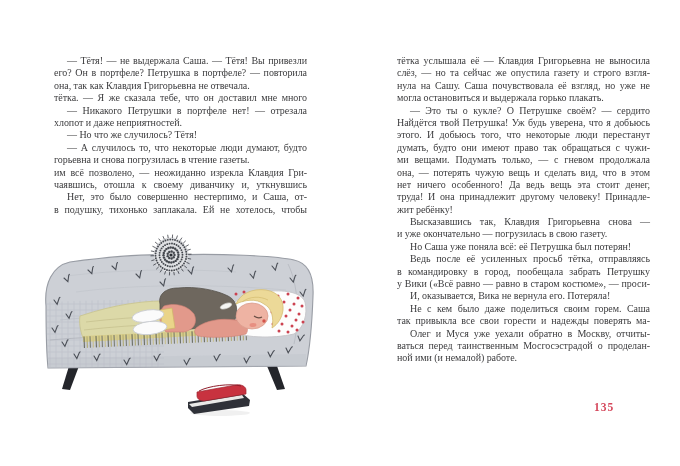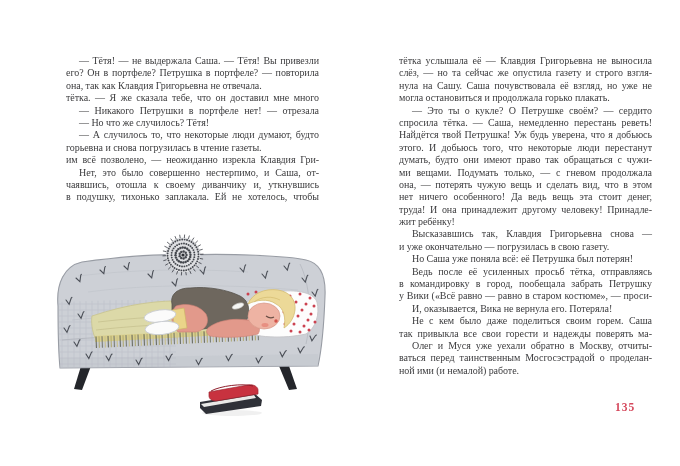--- a/index.html
+++ b/index.html
@@ -1,62 +1,62 @@
 <!DOCTYPE html>
 <html lang="ru"><head>
 <meta charset="utf-8">
 <style>
   html,body{margin:0;padding:0;}
   body{
     width:680px;height:466px;background:#ffffff;position:relative;overflow:hidden;
     font-family:"Liberation Serif","DejaVu Serif",serif;
   }
-  .page{position:absolute;inset:0;background:#ffffff;margin-left:12px;}
+  .page{position:absolute;inset:0;background:#ffffff;}
   .col{
     position:absolute;top:55px;width:253px;
     font-size:10px;line-height:12.4px;color:#3c3c3e;
     letter-spacing:-0.05px;
   }
   #left-col{left:54px;}
-  #right-col{left:387px;font-family:Liberation Serif, serif;}
+  #right-col{left:397px;font-family:Liberation Serif, serif;}
   .line{height:12.4px;text-align:justify;text-align-last:justify;}
   .line.end{text-align-last:left;}
   .line.indent{text-indent:13px;}
   .pagenum{
-    position:absolute;left:594px;top:401px;width:38px;text-align:center;
+    position:absolute;left:594px;top:401px;width:38px;text-align:left;
     color:#d5485c;font-size:11.5px;font-weight:bold;letter-spacing:1px;
   }
   #illu{position:absolute;left:36px;top:232px;width:292px;height:188px;overflow:visible;}
 </style>
 </head>
 <body>
 
 <div class="page">
 
   <div class="col" id="left-col">
       <div class="line indent">— Тётя! — не выдержала Саша. — Тётя! Вы привезли</div>
       <div class="line">его? Он в портфеле? Петрушка в портфеле? — повторила</div>
       <div class="line end">она, так как Клавдия Григорьевна не отвечала.</div>
       <div class="line">тётка. — Я же сказала тебе, что он доставил мне много</div>
       <div class="line indent">— Никакого Петрушки в портфеле нет! — отрезала</div>
+      <div class="line end">хлопот и даже неприятностей.</div>
       <div class="line indent end">— Но что же случилось? Тётя!</div>
       <div class="line indent">— А случилось то, что некоторые люди думают, будто</div>
       <div class="line end">горьевна и снова погрузилась в чтение газеты.</div>
       <div class="line">им всё позволено, — неожиданно изрекла Клавдия Гри-</div>
+      <div class="line">чаявшись, отошла к своему диванчику и, уткнувшись</div>
       <div class="line indent">Нет, это было совершенно нестерпимо, и Саша, от-</div>
-      <div class="line">чаявшись, отошла к своему диванчику и, уткнувшись</div>
       <div class="line">в подушку, тихонько заплакала. Ей не хотелось, чтобы</div>
     </div>
   <div class="col" id="right-col">
       <div class="line">тётка услышала её — Клавдия Григорьевна не выносила</div>
       <div class="line">слёз, — но та сейчас же опустила газету и строго взгля-</div>
       <div class="line">нула на Сашу. Саша почувствовала её взгляд, но уже не</div>
-      <div class="line end">могла остановиться и продолжала горько плакать.</div>
+      <div class="line end">могла остановиться и выдержала горько плакать.</div>
       <div class="line indent">— Это ты о кукле? О Петрушке своём? — сердито</div>
-      <div class="line">спросила тётка. — Саша, немедленно перестань реветь!</div>
       <div class="line">Найдётся твой Петрушка! Уж будь уверена, что я добьюсь</div>
       <div class="line">этого. И добьюсь того, что некоторые люди перестанут</div>
       <div class="line">думать, будто они имеют право так обращаться с чужи-</div>
       <div class="line">ми вещами. Подумать только, — с гневом продолжала</div>
       <div class="line">она, — потерять чужую вещь и сделать вид, что в этом</div>
       <div class="line">нет ничего особенного! Да ведь вещь эта стоит денег,</div>
       <div class="line">труда! И она принадлежит другому человеку! Принадле-</div>
       <div class="line end">жит ребёнку!</div>
       <div class="line indent">Высказавшись так, Клавдия Григорьевна снова —</div>
       <div class="line end">и уже окончательно — погрузилась в свою газету.</div>

